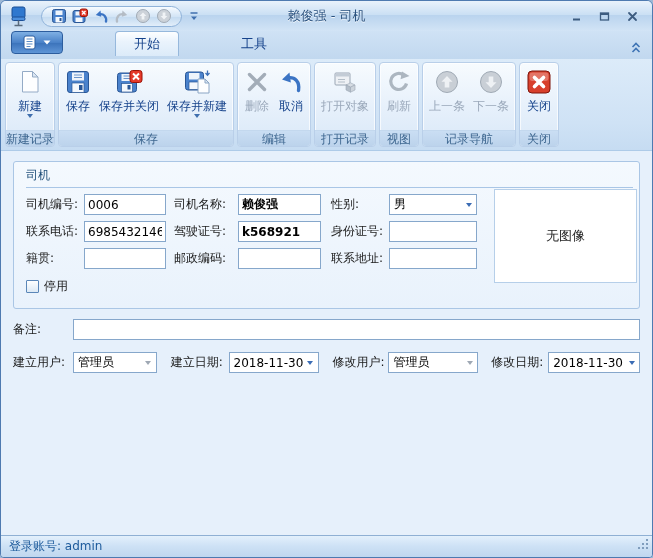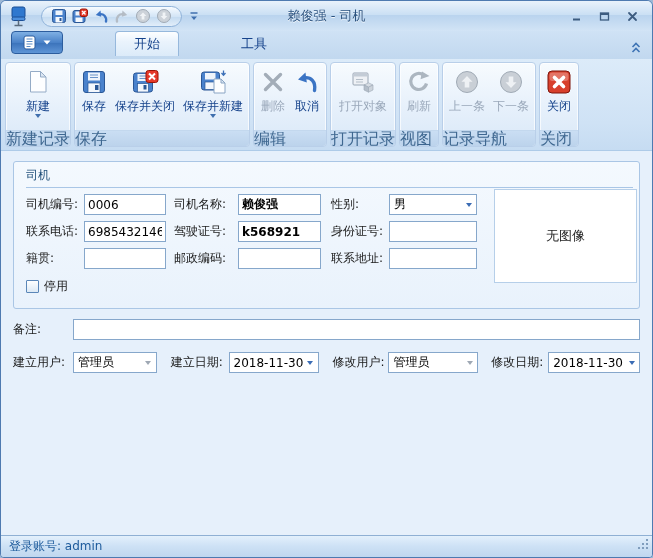--- a/index.html
+++ b/index.html
@@ -38,21 +38,21 @@
     display:flex; align-items:flex-start; padding:3px 4px 0 4px; border-bottom:1px solid #aecbe8; }
   .rgroup { height:85px; margin-right:3px; border:1px solid #b9cfe9; border-radius:4px; display:flex; flex-direction:column;
     background:linear-gradient(#f7fbfe,#e6f0fb 55%,#d9e8f7); overflow:hidden; box-shadow:inset 0 0 0 1px rgba(255,255,255,.7); }
   .rbuttons { flex:1; display:flex; align-items:flex-start; justify-content:center; padding:2px 2px 0; }
   .rbtn { display:flex; flex-direction:column; align-items:center; padding:2px 4px 0; border-radius:3px; }
   .ricon { height:30px; display:flex; align-items:center; justify-content:center; }
   .rlabel { font-size:12px; color:#15428b; white-space:nowrap; margin-top:2px; line-height:14px; }
   .rbtn.disabled .rlabel { color:var(--disabled-text,#9aa8ba); }
   .drop-arrow { margin-top:1px; width:0; height:0; border-left:3.5px solid transparent; border-right:3.5px solid transparent;
     border-top:4px solid #3f6fae; }
-  .rgroup-label { height:16px; line-height:16px; font-size:16px; color:#3e6790;
+  .rgroup-label { height:16px; line-height:16px; text-align:center; font-size:12px; color:#3e6790;
     background:linear-gradient(#cadef3,#bcd3ec); border-top:1px solid #c3d8ee; }
   
   .client { flex:1; background:var(--panel,#e6f0fb); padding:0 12px; overflow:hidden; }
   .groupbox { margin-top:10px; height:148px; border:1px solid #aac6e5; border-radius:3px; position:relative;
     background:linear-gradient(#f4f9fe,#e9f2fc); padding:5px 10px 0 12px; }
   .gb-title { font-size:12px; color:#1f4e79; padding-bottom:3px; border-bottom:1px solid #a9c6e6; margin-right:-4px; }
   .frow { display:flex; align-items:center; margin-top:6px; height:21px; }
   .flabel { font-size:12px; color:#1a1a1a; white-space:nowrap; }
   .w-l1{width:58px;} .w-l2{width:64px; margin-left:8px;} .w-l3{width:58px; margin-left:10px;}
   .tb { height:21px; border:1px solid #86a7cb; background:#fff; font-size:12px; padding:0 3px; color:#000; outline:none; }

